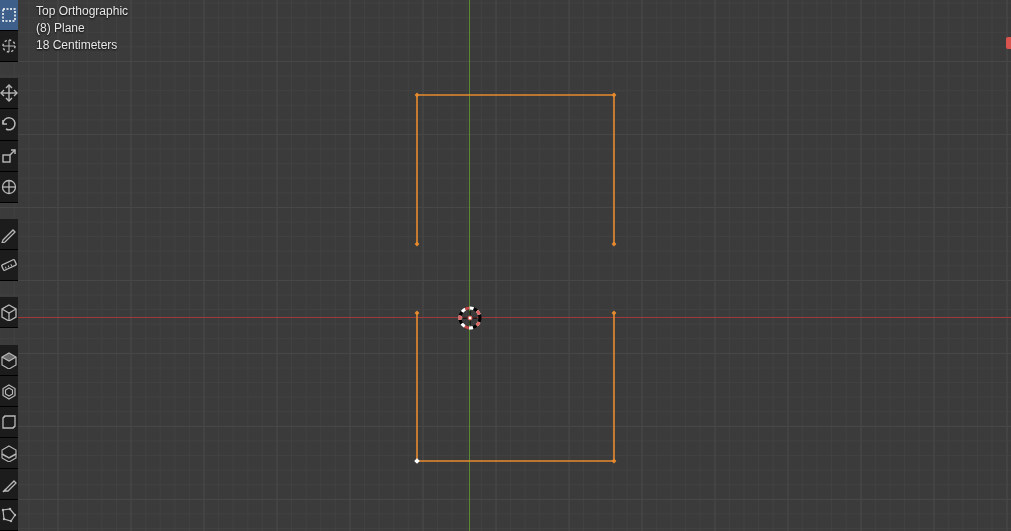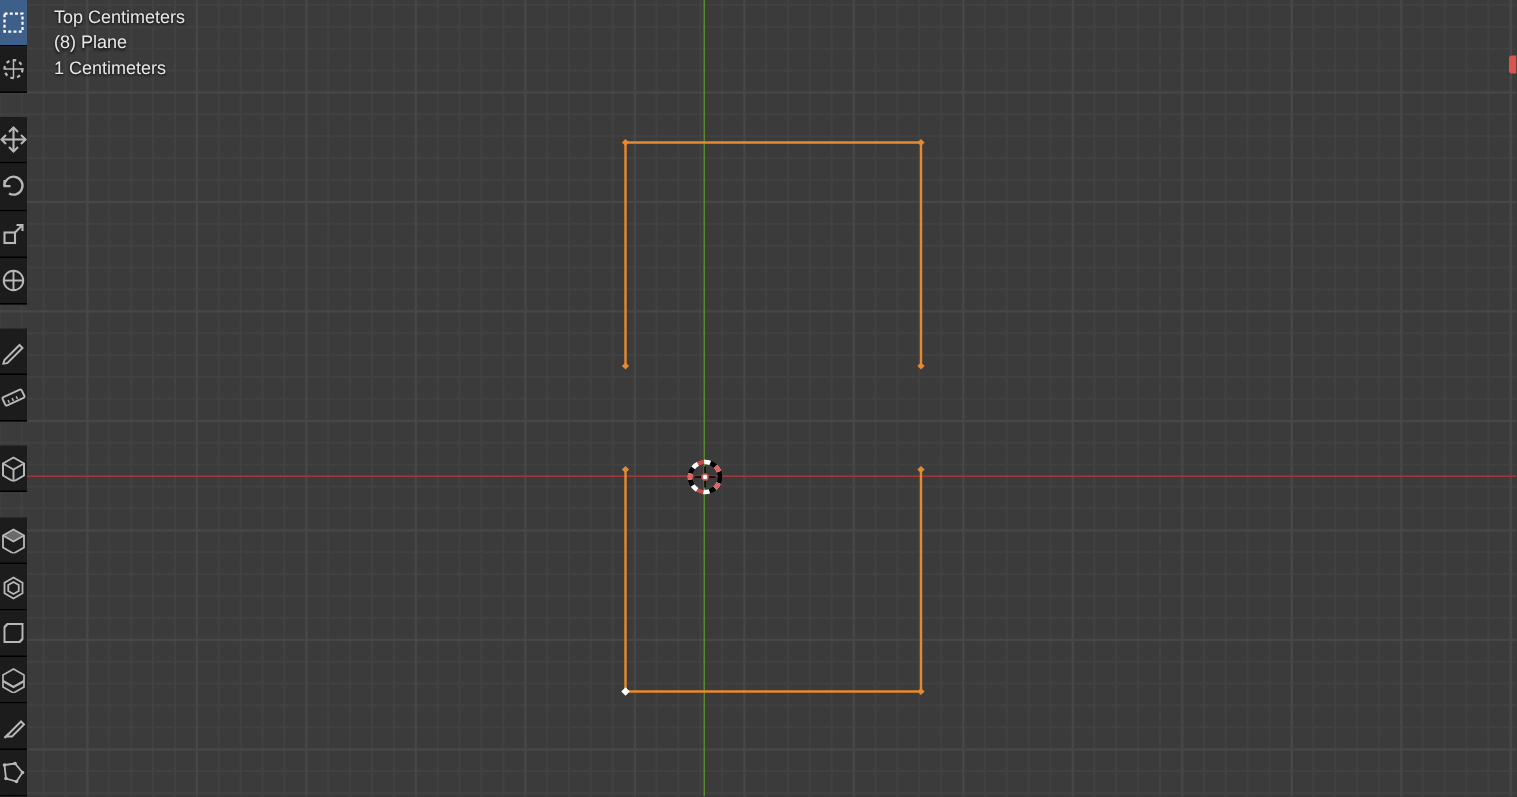--- a/index.html
+++ b/index.html
@@ -108,23 +108,23 @@
     <circle cx="13" cy="13" r="10" fill="none" stroke="#000" stroke-width="3" stroke-dasharray="4.2 4.2"></circle>
     <circle cx="13" cy="13" r="10" fill="none" stroke="#fff" stroke-width="3" stroke-dasharray="4.2 4.2" stroke-dashoffset="4.2"></circle>
     <circle cx="13" cy="13" r="10" fill="none" stroke="#d9534f" stroke-width="3" stroke-dasharray="4.2 8.4" stroke-dashoffset="-4.2" opacity="0.9"></circle>
     <line x1="13" y1="6" x2="13" y2="20" stroke="#000" stroke-width="1"></line>
     <line x1="6" y1="13" x2="20" y2="13" stroke="#000" stroke-width="1"></line>
     <circle cx="13" cy="13" r="2" fill="#fff" stroke="#d9534f" stroke-width="1"></circle>
   </svg>
 </div>
 
 <div class="info">
-  <span>Top Centimeters</span>
+  <span>Top Orthographic</span>
   <span>(8) Plane</span>
-  <span>1 Centimeters</span>
+  <span>18 Centimeters</span>
 </div>
 
 <div class="rightdot"></div>
 
 <div class="toolbar" id="toolbar">
     <div class="tool active">
       <svg width="18" height="18" viewBox="0 0 18 18">
         <use href="#ic-select"></use>
       </svg>
     </div>

